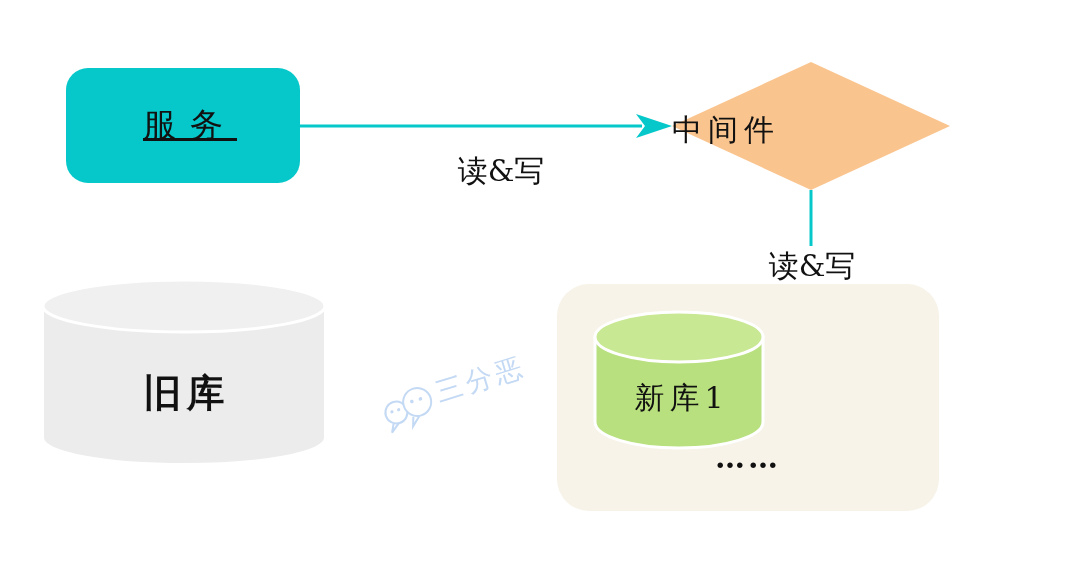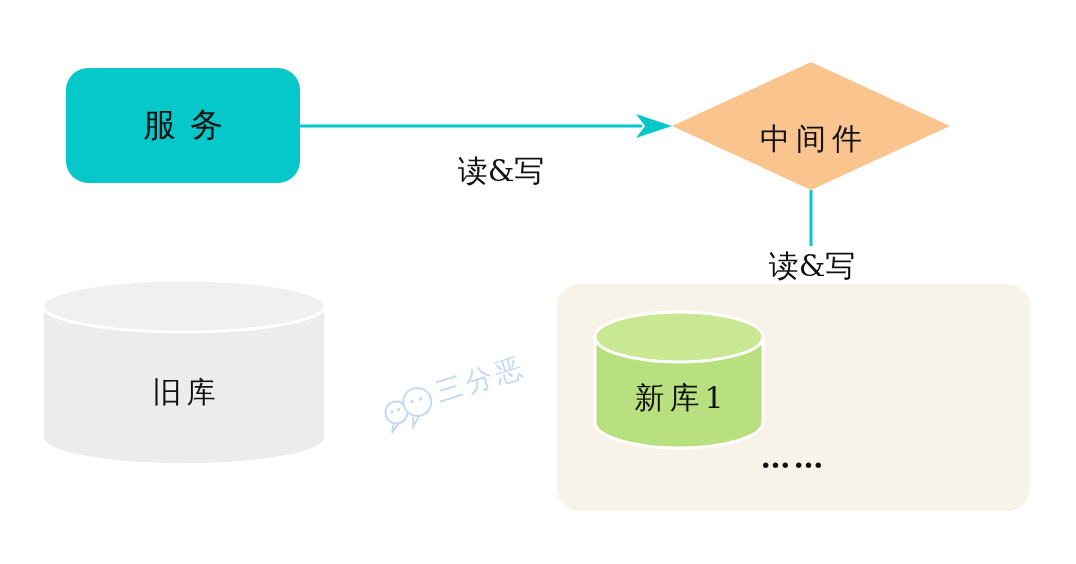--- a/index.html
+++ b/index.html
@@ -10,20 +10,21 @@
     font-family:"DejaVu Serif","Liberation Serif",serif;
     color:var(--text,#111111);
   }
 
   
   .service {
     position:absolute; left:66px; top:68px; width:234px; height:115px;
     background:var(--teal,#06C8CA); border-radius:22px;
     display:flex; align-items:center; justify-content:center;
     font-size:33px;
+    text-decoration:underline;
   }
   .service .lbl { letter-spacing:14px; margin-right:-14px; }
 
   
   svg.h-arrow { position:absolute; left:298px; top:110px; }
   svg.v-arrow { position:absolute; left:795px; top:186px; }
   .arrow-line { stroke:var(--teal,#06C8CA); stroke-width:3; fill:none; }
   .arrow-head { fill:var(--teal,#06C8CA); }
 
   .arrow-label {
@@ -32,43 +33,43 @@
     font-size:30px;
     margin-top:40px;
   }
   .h-label { left:452px; top:111px; width:98px; height:40px; }
   .v-label { left:765px; top:206px; width:94px; height:40px; }
 
   
   svg.diamond { position:absolute; left:672px; top:62px; }
   .diamond-fill { fill:var(--orange,#FAC48E); }
   .diamond-label {
-    position:absolute; left:672px; top:75px; width:278px; height:128px;
-    display:flex; align-items:center; justify-content:center;
+    position:absolute; left:672px; top:66px; width:278px; height:128px;
+    display:flex; align-items:center; justify-content:flex-start;
     font-size:30px;
   }
   .diamond-label .lbl { letter-spacing:6px; margin-right:-6px; }
 
   
   .cyl { position:absolute; }
   .cyl-label {
     position:absolute; left:0; top:0; width:100%; height:100%;
     display:flex; align-items:center; justify-content:center;
     font-size:30px;
   }
   .cyl-label .lbl { letter-spacing:5px; margin-right:-5px; }
   .old-db { left:40px; top:278px; width:288px; height:188px; }
-  .old-db .cyl-label { padding-top:42px; font-size:29px; }
+  .old-db .cyl-label { padding-top:42px; font-size:38px;font-weight:bold; }
   .gray-body { fill:var(--gray-body,#ECECEC); stroke:#ffffff; stroke-width:2; }
   .gray-top  { fill:var(--gray-top,#F0F0F0);  stroke:#ffffff; stroke-width:3; }
 
   
   .new-group {
-    position:absolute; left:557px; top:284px; width:473px; height:227px;
-    background:var(--beige,#F7F3E8); border-radius:22px;
+    position:absolute; left:557px; top:284px; width:382px; height:227px;
+    background:var(--beige,#F7F3E8); border-radius:32px;
   }
   .new1 { left:36px;  top:26px; width:172px; height:140px; }
   .new2 { left:256px; top:26px; width:172px; height:140px; }
   .new1 .cyl-label, .new2 .cyl-label { padding-top:36px; }
   .green-body { fill:var(--green-body,#B8E07E); stroke:#ffffff; stroke-width:3; }
   .green-top  { fill:var(--green-top,#C9E893);  stroke:#ffffff; stroke-width:3; }
   .dots {
     position:absolute; left:0; top:156px; width:100%; height:44px;
     text-align:center; font-size:30px; font-weight:bold; letter-spacing:3px;
   }

